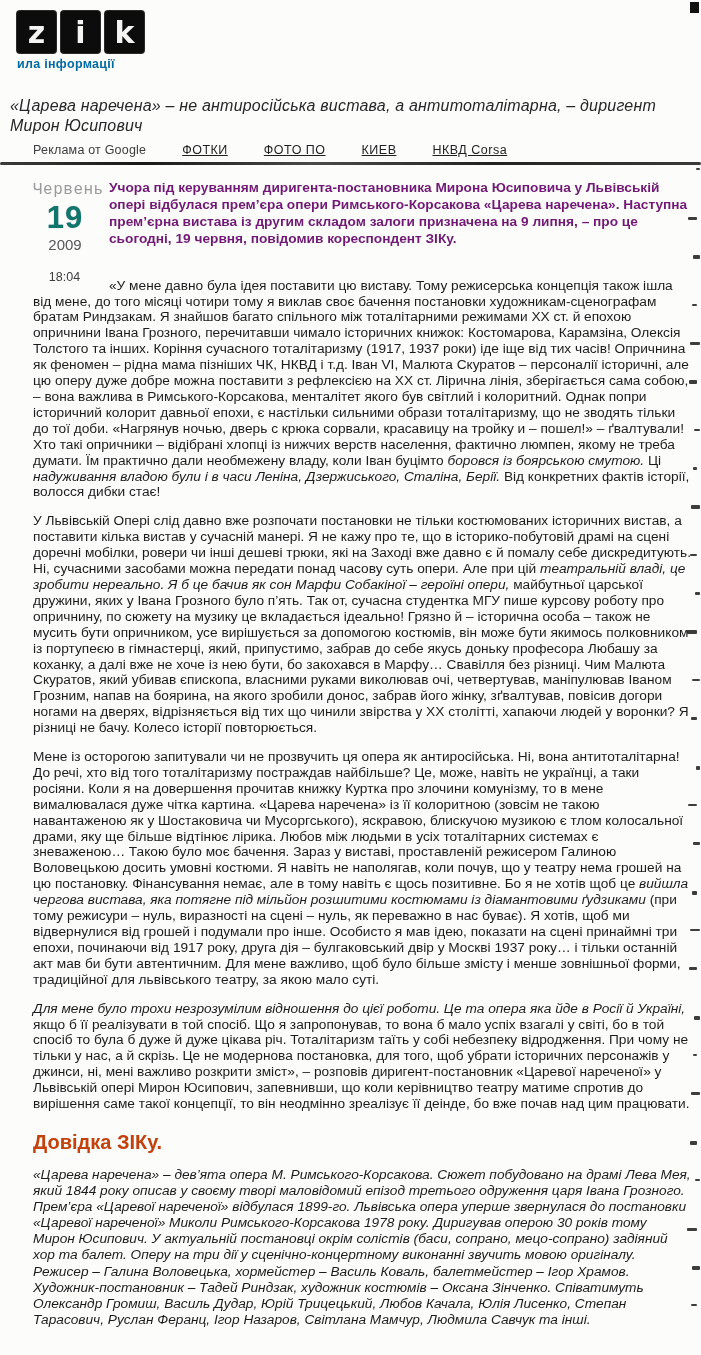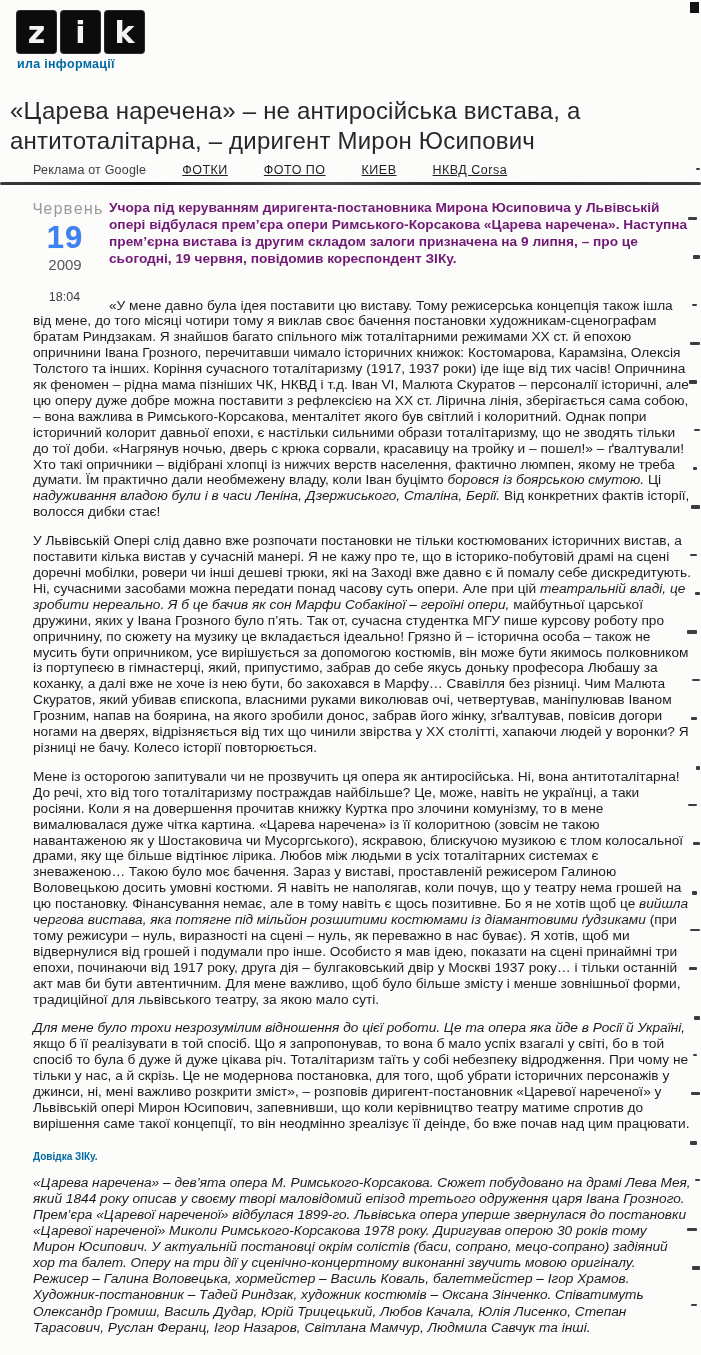--- a/index.html
+++ b/index.html
@@ -12,41 +12,41 @@
   
   .logo-row{display:flex;gap:5px;margin:11px 0 0 17px;}
   .logo-tile{
     width:39px;height:42px;background:#0c0c0c;color:#f4f4f2;
     display:flex;align-items:center;justify-content:center;
     font-family:"DejaVu Sans", sans-serif;font-weight:bold;font-size:30px;
     border-radius:3px;box-shadow:0 0 0 1px #2a2a2a;
   }
   .tagline{margin:4px 0 0 17px;font-size:12.5px;font-weight:bold;color:#0369a1;letter-spacing:.3px;}
   .page-title{
-    margin:25px 18px 2px 10px;font-size:24px;line-height:1.24;color:#272727;
-    letter-spacing:.2px;font-weight:400;
+    margin:25px 18px 2px 10px;font-size:16px;line-height:1.24;color:#272727;
+    letter-spacing:.2px;font-weight:400;font-style:italic;
   }
   
   .ad-bar{display:flex;align-items:baseline;gap:36px;margin:7px 0 5px 33px;font-size:12.5px;}
   .ad-label{color:#3c3c3c;letter-spacing:.2px;}
   .ad-link{color:#1f1f1f;text-decoration:underline;letter-spacing:.5px;cursor:pointer;text-align:right;}
   .rule{height:3px;margin:3px 0 0 0;border-radius:2px;
     background:linear-gradient(90deg,#3b3b3b,#181818 20%,#4a4a4a 45%,#222 70%,#3a3a3a);}
   
   .article{padding:14px 10px 0 33px;font-size:13.7px;}
   .date-float{float:left;width:64px;margin:2px 12px 6px 0;text-align:center;}
   .date-month{font-size:16px;color:#9a9a9a;letter-spacing:.5px;font-family:Liberation Mono, monospace;}
-  .date-day{font-size:31px;font-weight:bold;color:#3b82f6;line-height:1;margin-top:3px;
+  .date-day{font-size:31px;font-weight:bold;color:#0f766e;line-height:1;margin-top:3px;
     text-shadow:0 0 1px #aaa;letter-spacing:1px;}
   .date-year{font-size:15px;color:#585858;margin-top:3px;}
   .date-time{font-size:12.5px;color:#3e3e3e;margin-top:17px;text-align:center;padding-right:1px;}
   .lead{font-weight:bold;line-height:17px;margin:0 0 31px 0;color:#701a75;}
   .body-par{line-height:15.9px;margin:0 0 13px 0;}
   .body-par .it{font-style:italic;}
-  .ref-heading{font-weight:bold;font-size:10px;margin:19px 0 13px 0;color:#0369a1;}
+  .ref-heading{font-weight:bold;font-size:20px;margin:19px 0 13px 0;color:#c2410c;}
   .ref-text{font-style:italic;line-height:16.1px;margin:0;}
   
   .artifact{position:absolute;background:#1b1b1b;opacity:.85;border-radius:1px;}
   .artifact-top{position:absolute;top:2px;right:2px;width:9px;height:11px;background:#121212;}
 </style>
 </head>
 <body>
 
 <div class="logo-row">
   <div class="logo-tile">z</div>

